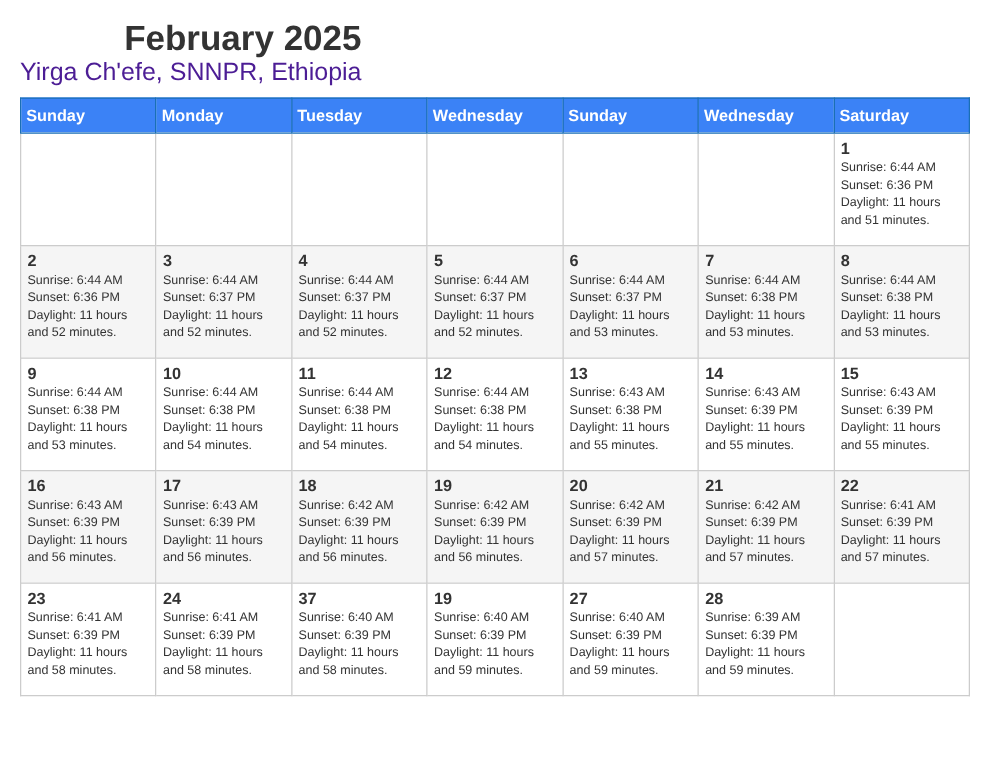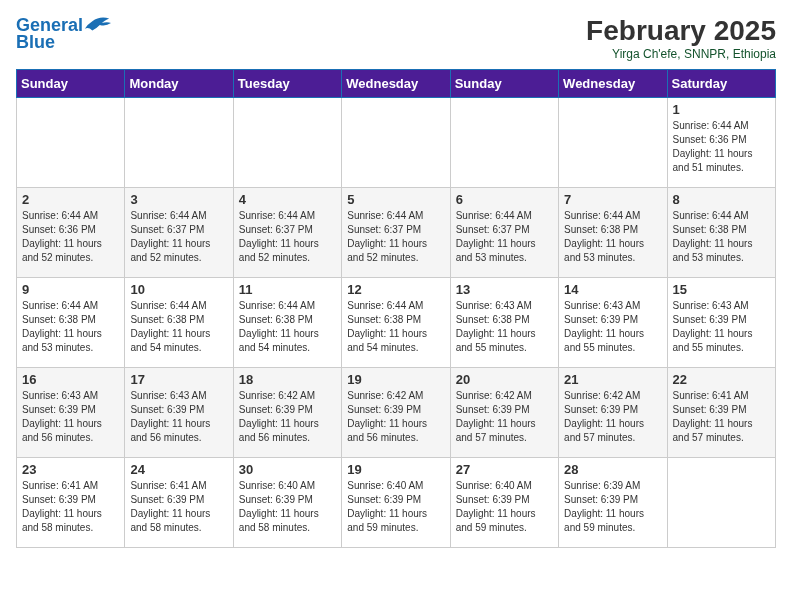--- a/index.html
+++ b/index.html
@@ -38,30 +38,30 @@
     .title-block {
       text-align: right;
     }
     .month-title {
       font-size: 28px;
       font-weight: bold;
       color: #333;
       line-height: 1.1;
     }
     .subtitle {
-      font-size: 12px;
-      color: #14532d;
+      font-size: 20px;
+      color: #4c1d95;
     }
     table {
       width: 100%;
       border-collapse: collapse;
       table-layout: fixed;
     }
     thead th {
-      background: #4c1d95;
+      background: #3b82f6;
       color: #fff;
       font-size: 13px;
       font-weight: bold;
       padding: 6px 4px;
       text-align: left;
       border: 1px solid #1a6fb5;
     }
     tbody td {
       vertical-align: top;
       border: 1px solid #ccc;
@@ -87,33 +87,20 @@
       line-height: 1.4;
     }
     .empty-cell {
       background: #fff !important;
     }
   </style>
 </head>
 <body>
 
 <div class="header">
-  <div class="logo">
-    <div>
-      <div style="display:flex;align-items:center;">
-        <span class="logo-text">
-          <span>General</span>
-        </span>
-        <svg class="logo-bird" viewBox="0 0 30 22" fill="none">
-          <path d="M10 8 Q18 2 28 5 Q22 8 20 10 Q26 8 30 10 Q24 14 18 12 Q14 16 10 18 Q6 14 2 16 Q4 12 10 8Z" fill="#1a6fb5"></path>
-        </svg>
-      </div>
-      <div style="font-size:18px;font-weight:bold;color:#1a6fb5;margin-top:-4px;">Blue</div>
-    </div>
-  </div>
   <div class="title-block">
     <div class="month-title">February 2025</div>
     <div class="subtitle">Yirga Ch'efe, SNNPR, Ethiopia</div>
   </div>
 </div>
 
 <table>
   <thead>
     <tr id="header-row">
         <th>Sunday</th>
@@ -303,21 +290,21 @@
 and 58 minutes.</div>
         </td>
         <td>
           <span class="day-num">24</span>
           <div class="cell-text" style="white-space: pre-line;">Sunrise: 6:41 AM
 Sunset: 6:39 PM
 Daylight: 11 hours
 and 58 minutes.</div>
         </td>
         <td>
-          <span class="day-num">30</span>
+          <span class="day-num">37</span>
           <div class="cell-text" style="white-space: pre-line;">Sunrise: 6:40 AM
 Sunset: 6:39 PM
 Daylight: 11 hours
 and 58 minutes.</div>
         </td>
         <td>
           <span class="day-num">19</span>
           <div class="cell-text" style="white-space: pre-line;">Sunrise: 6:40 AM
 Sunset: 6:39 PM
 Daylight: 11 hours

